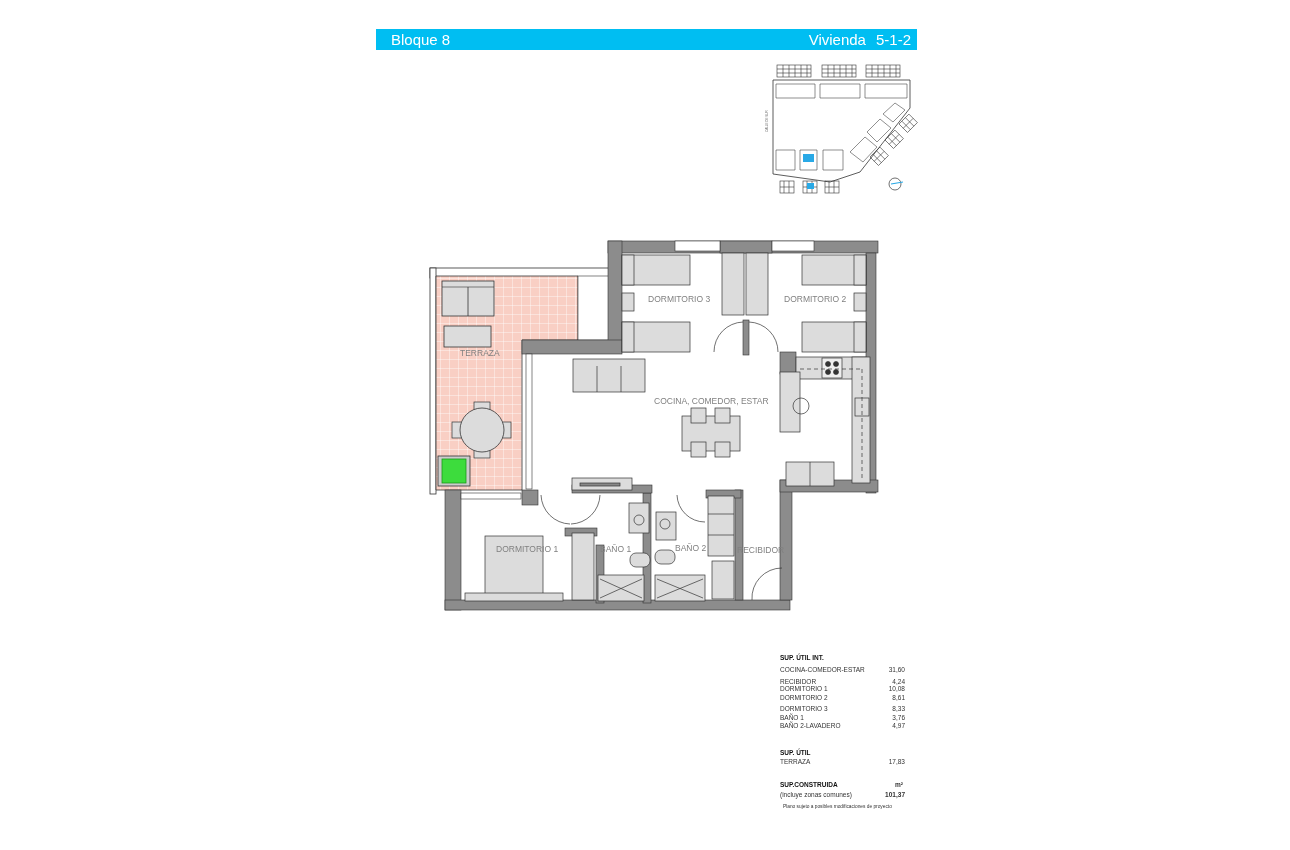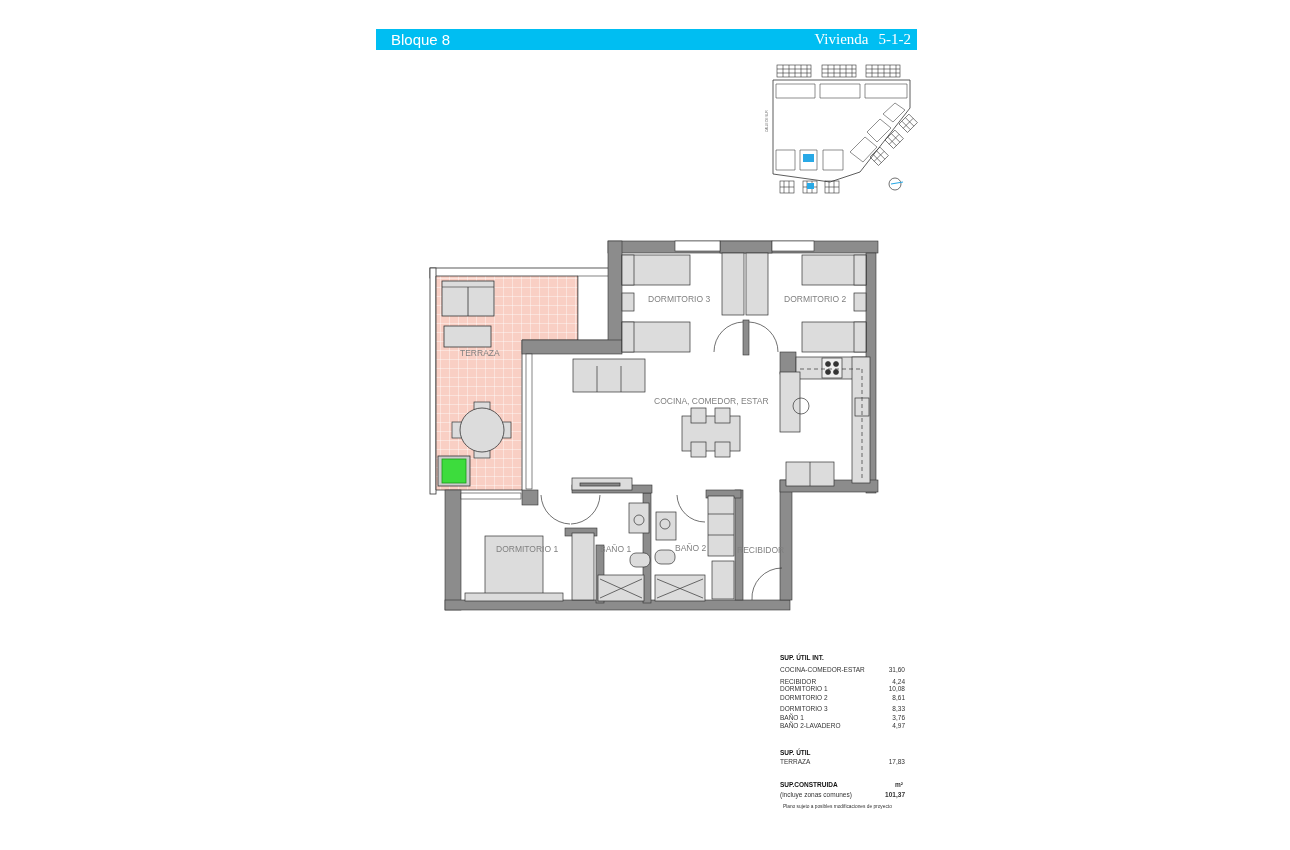--- a/index.html
+++ b/index.html
@@ -1,18 +1,18 @@
 <!DOCTYPE html>
 <html><head>
   <meta charset="utf-8">
   <style>
     html, body { margin: 0; padding: 0; background: #ffffff; }
     body { width: 1290px; height: 850px; position: relative; overflow: hidden; font-family: "Liberation Sans", sans-serif; }
     .header-bar { position: absolute; left: 376px; top: 29px; width: 541px; height: 21px; background: #00bef2; color: #ffffff; display: flex; align-items: center; justify-content: space-between; box-sizing: border-box; padding: 0 6px 0 15px; font-size: 15px; gap: 40px; }
-    .header-bar .right { display: flex; gap: 10px; font-family: Liberation Serif, serif; }
+    .header-bar .right { display: flex; gap: 10px; }
     .keyplan { position: absolute; left: 765px; top: 62px; width: 155px; height: 135px; }
     .plan { position: absolute; left: 420px; top: 230px; width: 470px; height: 385px; }
     .room-label { font-family: "Liberation Sans", sans-serif; font-size: 8.5px; fill: #808080; }
     .areas { position: absolute; left: 780px; top: 654px; width: 135px; font-size: 6.5px; color: #333; }
     .areas .heading { font-weight: bold; color: #111; margin-bottom: 5px; }
     .areas .row { display: flex; justify-content: space-between; line-height: 8.5px; }
     .areas .row .val { padding-right: 10px; }
     .areas .gap { height: 18px; }
     .areas .total { display: flex; justify-content: space-between; line-height: 10px; }
     .areas .total .val { font-weight: bold; padding-right: 10px; }

